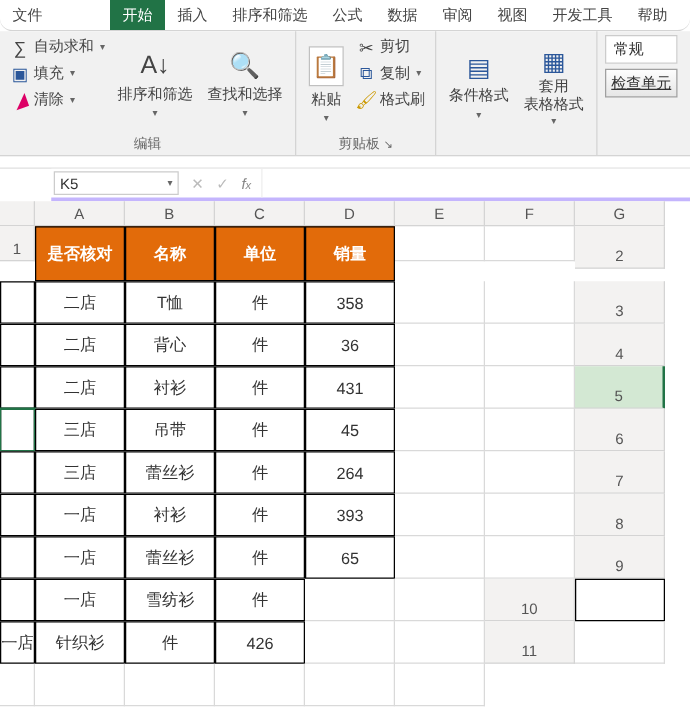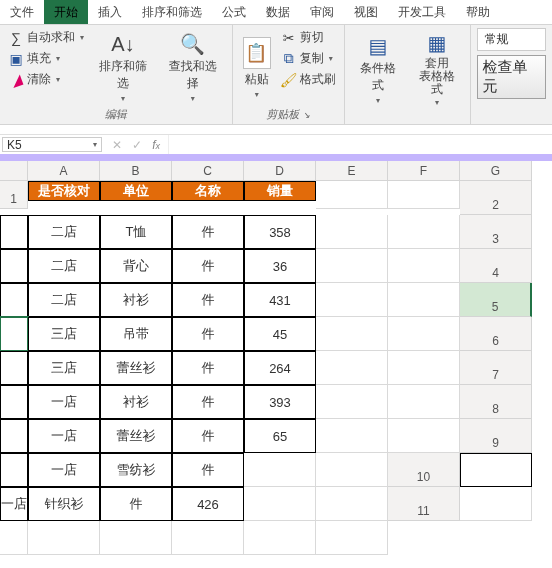--- a/index.html
+++ b/index.html
@@ -1,64 +1,64 @@
 <!DOCTYPE html>
 <html><head>
 <meta charset="utf-8">
 <style>
 * { box-sizing: border-box; margin: 0; padding: 0; font-family: "Microsoft YaHei", SimSun, sans-serif; }
 body { background: #fff; font-size: 12px; color: #333; width: 552px; height: 568px; overflow: hidden; }
 
 
-.tabs { background: #fff; height: 25px; display: flex; border-bottom: 1px solid #d4d4d4; }
+.tabs { background: #fff; height: 25px; display: flex; border-bottom: 1px solid #d4d4d4; border-radius: 10px; }
 .tab { padding: 4px 10px; font-size: 12px; color: #444; cursor: pointer; }
-.tab.active { background: #217346; color: #000000; }
+.tab.active { background: #217346; color: #ffffff; margin-left: 44px; }
 
 
 .ribbon { background: #f1f1f1; height: 100px; display: flex; border-bottom: 1px solid #d4d4d4; }
 .group { border-right: 1px solid #d4d4d4; padding: 3px 6px 2px 6px; display: flex; flex-direction: column; justify-content: space-between; }
-.group-label { text-align: center; font-size: 11px; color: #666; margin-top: 0; font-style: italic; }
+.group-label { text-align: center; font-size: 11px; color: #666; margin-top: 0; }
 .group-body { display: flex; gap: 4px; flex: 1; }
 .col { display: flex; flex-direction: column; gap: 2px; }
 .btn-small { display: flex; align-items: center; gap: 3px; padding: 1px 2px; font-size: 12px; color: #444; white-space: nowrap; }
 .btn-small .dd { font-size: 8px; color: #666; margin-left: 2px; }
 .btn-big { display: flex; flex-direction: column; align-items: center; justify-content: center; padding: 2px 4px; font-size: 12px; color: #444; text-align: center; gap: 2px; }
 .btn-big .dd { font-size: 8px; color: #666; }
 .icon { width: 16px; height: 16px; display: inline-flex; align-items: center; justify-content: center; font-size: 14px; }
 .icon-lg { width: 24px; height: 24px; font-size: 20px; }
 .paste-box { width: 28px; height: 32px; border: 1px solid #c0c0c0; background: #fff; display: flex; align-items: center; justify-content: center; font-size: 18px; }
 
 
-.bar-row { height: 26px; display: flex; align-items: stretch; border-bottom: 7px solid #c4b5fd; background: #fff; }
+.bar-row { height: 26px; display: flex; align-items: stretch; border-bottom: 3px solid #c4b5fd; background: #fff; margin-left: 41px; }
 .namebox { width: 100px; border: 1px solid #ccc; margin: 2px; display: flex; align-items: center; padding: 0 4px; font-size: 12px; justify-content: space-between; }
 .namebox .dd { font-size: 8px; color: #666; }
 .fx-btns { display: flex; align-items: center; gap: 10px; padding: 0 8px; color: #888; }
 .fx { font-style: italic; }
 .formula { flex: 1; border-left: 1px solid #eee; }
 
 
 .spacer { height: 10px; border-bottom: 1px solid #e0e0e0; }
 
 
 .grid { display: grid; grid-template-columns: 28px repeat(7, 72px); }
 .colhead { background: #f3f2f1; border-right: 1px solid #d4d4d4; border-bottom: 1px solid #d4d4d4; text-align: center; font-size: 12px; color: #555; height: 20px; line-height: 20px; }
 .corner { background: #f3f2f1; border-right: 1px solid #d4d4d4; border-bottom: 1px solid #d4d4d4; }
 .rowhead { background: #f3f2f1; border-right: 1px solid #d4d4d4; border-bottom: 1px solid #d4d4d4; text-align: center; font-size: 12px; color: #555; height: 34px; display: flex; align-items: flex-end; justify-content: center; padding-bottom: 2px; }
 .rowhead.sel { background: #d3e8d3; border-right: 2px solid #217346; }
 .cell { border-right: 1px solid #d9d9d9; border-bottom: 1px solid #d9d9d9; height: 34px; display: flex; align-items: center; justify-content: center; font-size: 13px; }
-.cell.th { background: #E26B0A; color: #fff; font-weight: bold; border: 1px solid #000; height: 20px; }
+.cell.th { background: #E26B0A; color: #fff; font-weight: bold; border: 1px solid #000; height: 44px; }
 .rowhead.hr1 { height: 28px; }
 .cell.data { border: 1px solid #000; background: #fff; }
 .cell.data.a { border-left: 1px solid #000; }
 .cell.empty { }
 .cell.selected { outline: 2px solid #217346; outline-offset: -1px; background: #fff; }
 
 
 .style-box { border: 1px solid #ccc; background: #fff; padding: 2px 6px; min-width: 52px; font-size: 12px; display:flex; justify-content:space-between; align-items:center;}
-.check-btn { border:1px solid #a0a0a0; background:linear-gradient(#fdfdfd,#e6e6e6); padding:2px 4px; font-size:15px;}
+.check-btn { border:1px solid #a0a0a0; background:linear-gradient(#fdfdfd,#e6e6e6); padding:2px 4px; font-size:12px;text-decoration:underline;}
 </style>
 </head>
 <body>
 
 <div class="tabs">
   <div class="tab">文件</div>
   <div class="tab active">开始</div>
   <div class="tab">插入</div>
   <div class="tab">排序和筛选</div>
   <div class="tab">公式</div>
@@ -185,22 +185,22 @@
   <div class="colhead">A</div>
   <div class="colhead">B</div>
   <div class="colhead">C</div>
   <div class="colhead">D</div>
   <div class="colhead">E</div>
   <div class="colhead">F</div>
   <div class="colhead">G</div>
 
   <div class="rowhead hr1">1</div>
   <div class="cell th">是否核对</div>
+  <div class="cell th">名称</div>
   <div class="cell th">单位</div>
-  <div class="cell th">名称</div>
   <div class="cell th">销量</div>
   <div class="cell empty" style="height:28px"></div>
   <div class="cell empty" style="height:28px"></div>
 
 <div class="rowhead">2</div>
     <div class="cell data a"></div>
     <div class="cell data">二店</div>
     <div class="cell data">T恤</div>
     <div class="cell data">件</div>
     <div class="cell data">358</div>

